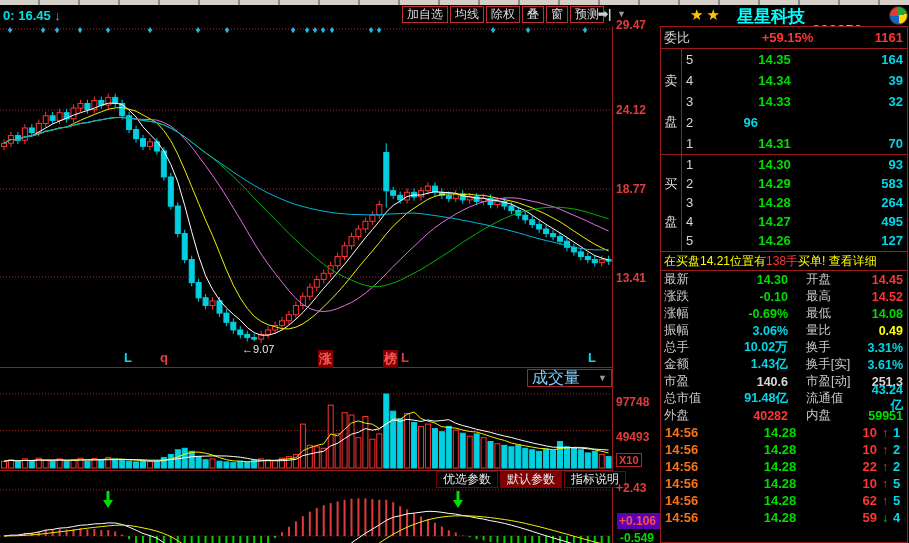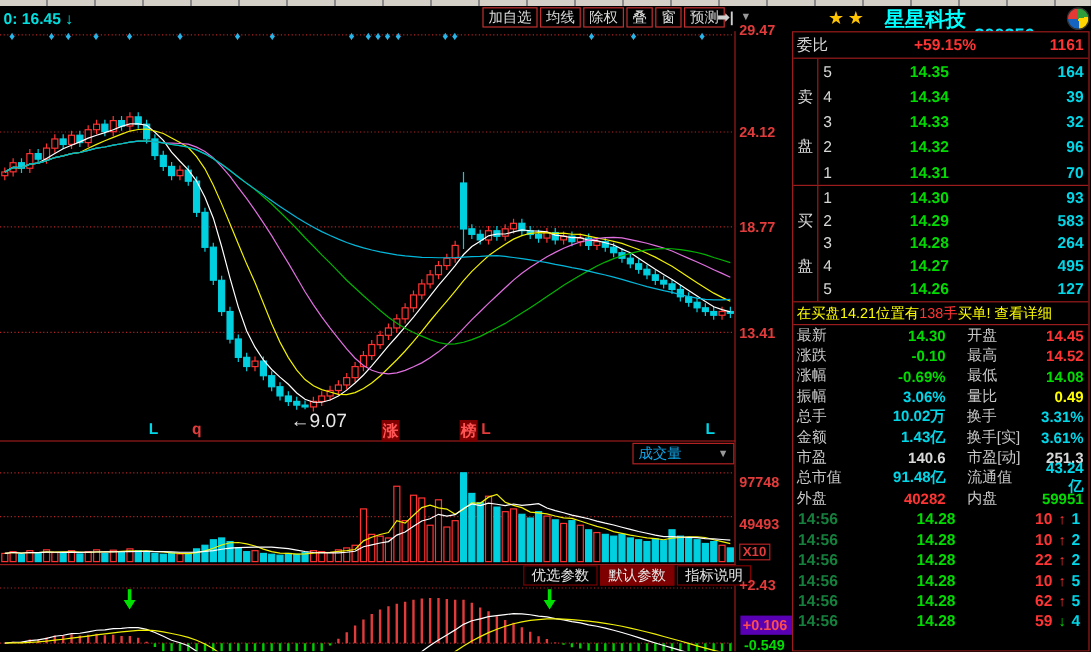--- a/index.html
+++ b/index.html
@@ -27,25 +27,25 @@
   
   .axlbl{left:616px;font-size:12px;font-weight:bold;color:#e23b3b;}
   #x10-box{left:616px;top:453px;border:1px solid #b22222;color:#e23b3b;
      font-size:11px;font-weight:bold;padding:0 2px;}
   #dif-lbl{left:617px;top:513px;width:42px;background:#5a00b4;color:#ff4d4d;
      font-size:12px;font-weight:bold;text-align:left;padding:1px 0 1px 2px;}
   #dea-lbl{left:620px;top:531px;font-size:12px;font-weight:bold;color:#00dc00;}
   
   .ltr{font-size:13px;font-weight:bold;top:350px;}
   .ltr.redbg{background:#7e0000;color:#ff5555;padding:0 1px;}
-  #low-ann{left:242px;top:343px;color:#e8e8e8;font-size:16px;}
+  #low-ann{left:242px;top:343px;color:#e8e8e8;font-size:11px;}
   
   #vol-sel{left:527px;top:369px;width:85px;height:18px;border:1px solid #b22222;background:#000;
      display:flex;align-items:center;justify-content:space-between;padding:0 4px;box-sizing:border-box;}
-  #vol-sel span{color:#0ea5e9;font-size:12px;}
+  #vol-sel span{color:#7dd3fc;font-size:16px;}
   #vol-sel .caret{color:#999;font-size:9px;}
   
   #param-btns{left:436px;top:471px;display:flex;gap:2px;}
   .pbtn{border:1px solid #7e0000;background:#000;color:#e8e8e8;font-size:12px;height:15px;
      line-height:15px;padding:0 6px;white-space:nowrap;}
   .pbtn.active{background:#7e0000;}
   
   #right-panel{left:660px;top:26px;width:248px;height:517px;border:1px solid #9b1c1c;
      box-sizing:border-box;background:#000;font-size:13px;}
   .rp-row{position:relative;display:flex;align-items:center;}
@@ -71,21 +71,21 @@
   .srow .v1{width:72px;text-align:right;font-weight:bold;}
   .srow .l2{color:#c8c8c8;width:62px;padding-left:18px;}
   .srow .v2{flex:1;text-align:right;font-weight:bold;padding-right:4px;}
   #sector-row{height:22px;border-top:1px solid #9b1c1c;border-bottom:1px solid #9b1c1c;
      display:flex;align-items:center;font-size:13px;}
   #sector-row .nm{color:#d8d8d8;padding-left:3px;width:70px;}
   #sector-row .pc{color:#00dc00;font-weight:bold;width:55px;text-align:right;}
   #sector-row .dv{width:1px;align-self:stretch;background:#9b1c1c;margin-left:8px;}
   #sector-row .cmp{flex:1;text-align:center;color:#d8d8d8;}
   #ticks .trow{position:absolute;left:0;right:0;height:17px;display:flex;align-items:center;font-size:13px;font-weight:bold;}
-  #ticks .tt{color:#15803d;width:48px;padding-left:4px;}
+  #ticks .tt{color:#f97316;width:48px;padding-left:4px;}
   #ticks .tp{color:#00dc00;flex:1;text-align:center;}
   #ticks .tl{width:30px;text-align:right;}
   #ticks .ta{width:16px;text-align:center;font-size:12px;}
   #ticks .tn{color:#00d7e9;width:14px;text-align:left;}
   svg{display:block;}
 </style>
 </head>
 <body>
 
 <div id="stage">
@@ -565,21 +565,20 @@
             <span class="p">14.34</span>
             <span class="v">39</span>
           </div>
           <div class="brow" style="top: 42px; height: 21px;">
             <span class="i">3</span>
             <span class="p">14.33</span>
             <span class="v">32</span>
           </div>
           <div class="brow" style="top: 63px; height: 21px;">
             <span class="i">2</span>
-            <span class="p">14.32</span>
             <span class="v">96</span>
           </div>
           <div class="brow" style="top: 84px; height: 21px;">
             <span class="i">1</span>
             <span class="p">14.31</span>
             <span class="v">70</span>
           </div>
         </div>
     </div>
     <div class="book" id="buy-block">

